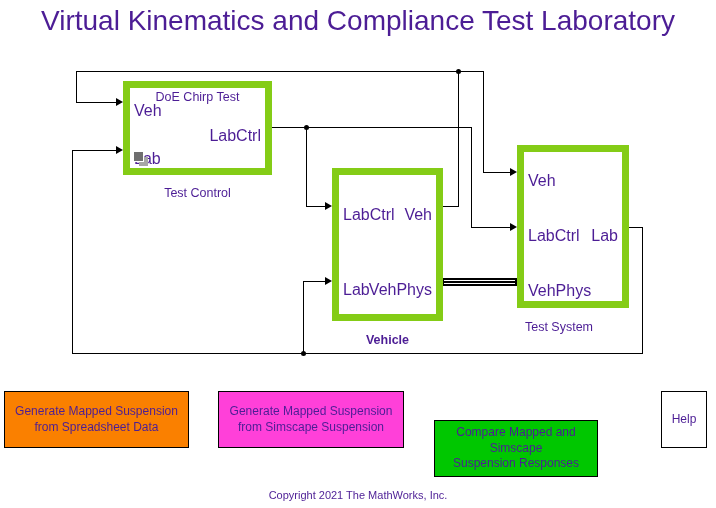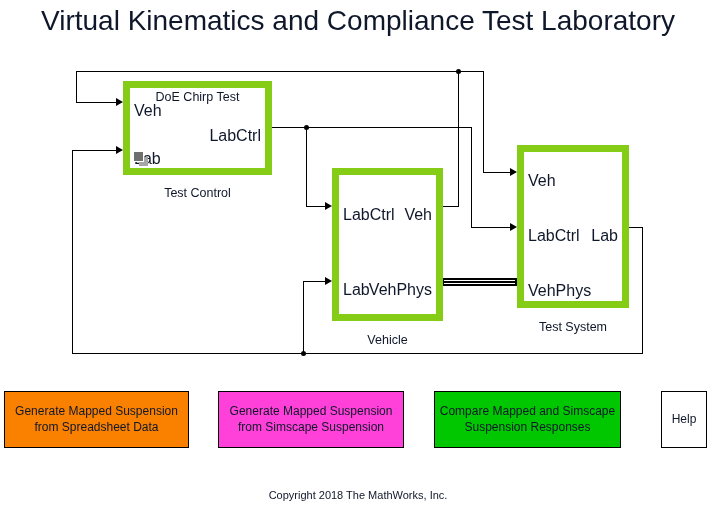--- a/index.html
+++ b/index.html
@@ -1,18 +1,18 @@
 <!DOCTYPE html>
 <html><head>
 <meta charset="utf-8">
 <style>
   html,body{margin:0;padding:0;background:#fff;}
   #canvas{
     position:relative;width:716px;height:508px;background:#fff;overflow:hidden;
-    font-family:"Liberation Sans",sans-serif;color:#0f172a;
+    font-family:"Liberation Sans",sans-serif;color:#4c1d95;
   }
   .title{
     position:absolute;top:5px;left:0;width:716px;text-align:center;
     font-size:28px;font-weight:400;letter-spacing:0px;white-space:nowrap;
   }
   .block{
     position:absolute;background:#fff;border:7px solid #84cc16;box-sizing:border-box;
   }
   .block-heading{
     position:absolute;top:2px;left:0;width:100%;text-align:center;font-size:12.5px;
@@ -101,36 +101,36 @@
     </div>
   </div>
   <div class="block-caption" style="left:123px;top:178px;width:149px;">Test Control</div>
 
   <div class="block" style="left:332px;top:168px;width:111px;height:153px;">
     <div class="port in" style="top:31px;">LabCtrl</div>
     <div class="port out" style="top:31px;">Veh</div>
     <div class="port in" style="top:106px;">Lab</div>
     <div class="port out" style="top:106px;">VehPhys</div>
   </div>
-  <div class="block-caption" style="left:332px;top:325px;width:111px;">Vehicle</div>
+  <div class="block-caption" style="left:332px;top:325px;width:111px;font-weight:bold;">Vehicle</div>
 
   <div class="block" style="left:517px;top:145px;width:112px;height:163px;">
     <div class="port in" style="top:20px;">Veh</div>
     <div class="port in" style="top:75px;">LabCtrl</div>
     <div class="port out" style="top:75px;">Lab</div>
     <div class="port in" style="top:130px;">VehPhys</div>
   </div>
-  <div class="block-caption" style="left:517px;top:312px;width:112px;">Test System</div>
+  <div class="block-caption" style="left:503px;top:312px;width:112px;">Test System</div>
 
   <div class="btn" style="left: 4px; width: 185px; background-color: rgb(250, 128, 0);">Generate Mapped Suspension
 from Spreadsheet Data</div>
 
   <div class="btn" style="left: 218px; width: 186px; background-color: rgb(255, 64, 217);">Generate Mapped Suspension
 from Simscape Suspension</div>
 
-  <div class="btn" style="left: 434px; width: 187px; background-color: rgb(0, 199, 0);">Compare Mapped and Simscape
+  <div class="btn" style="left: 434px; width: 164px; background-color: rgb(0, 199, 0); margin-top: 29px;">Compare Mapped and Simscape
 Suspension Responses</div>
 
   <div class="btn" style="left: 661px; width: 46px; background-color: rgb(255, 255, 255);">Help</div>
 
-  <div class="copyright">Copyright 2018 The MathWorks, Inc.</div>
+  <div class="copyright">Copyright 2021 The MathWorks, Inc.</div>
 
 </div>
 
 </body></html>

